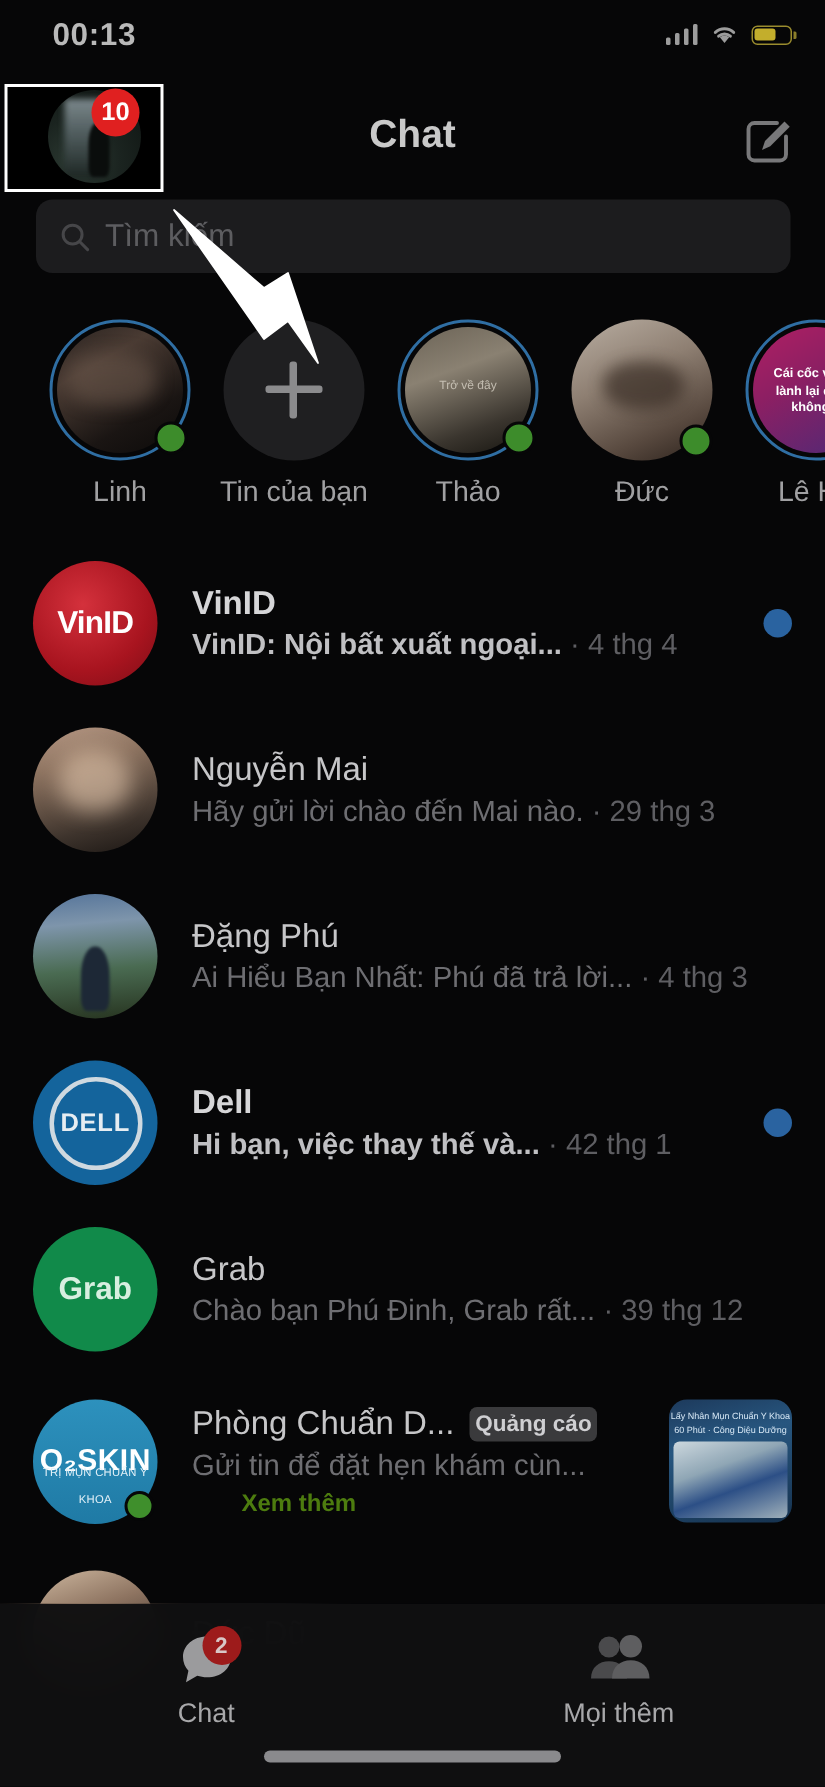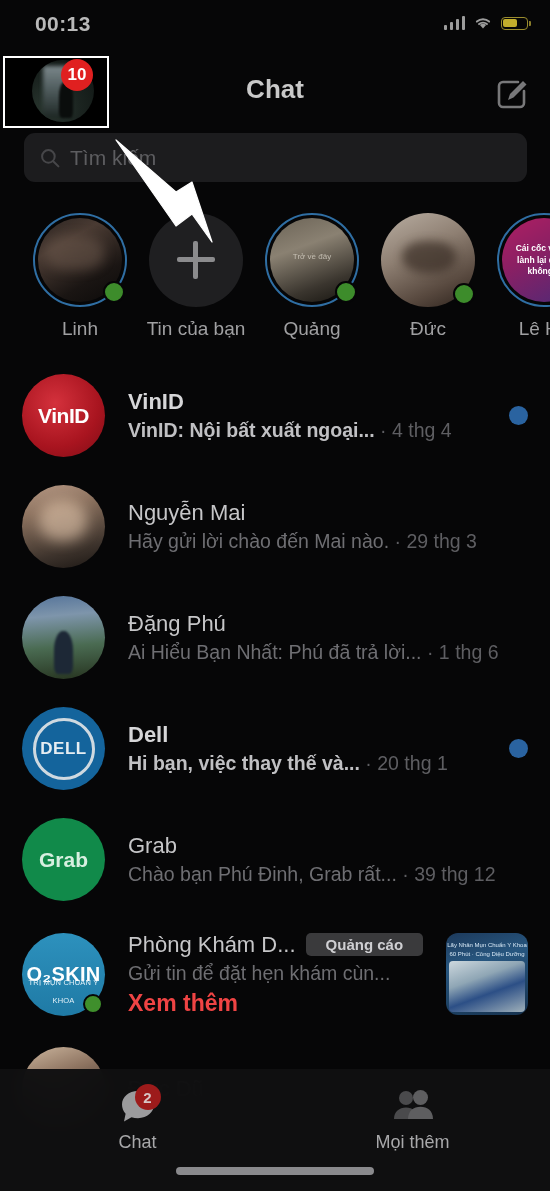--- a/index.html
+++ b/index.html
@@ -194,23 +194,23 @@
   }
   .cprev.unread { font-weight:700; color:#c0c0c3; }
   .cprev .time { color:#5e5e62; font-weight:400; }
   .unread-dot {
     width:19px; height:19px; border-radius:50%;
     background:#2a63a0; flex:none; margin-left:14px;
   }
   .ad-badge {
     font-size:15px; font-weight:700; color:#cfcfd2;
     background:#3a3a3c; border-radius:5px;
-    padding:3px 20px; flex:none;
-  }
-  .xemthem { margin-top:5px; font-size:23px; color:#ef4444; font-weight:700; }
+    padding:3px 4px; flex:none;
+  }
+  .xemthem { margin-top:5px; font-size:16px; color:#4d7c0f; font-weight:700;margin-left:33px; }
   .ad-thumb {
     width:82px; height:82px; border-radius:12px; flex:none; margin-left:14px;
     background:linear-gradient(165deg,#1d3a5c 0%,#27567f 35%,#16324f 100%);
     position:relative; overflow:hidden;
   }
   .ad-thumb .cap {
     position:absolute; left:0; right:0; top:8px;
     font-size:6px; color:#d6e7f5; text-align:center; line-height:1.5;
   }
   .ad-thumb .bedpic {
@@ -353,21 +353,21 @@
         <div class="plus"></div>
       </div>
       <div class="story-name">Tin của bạn</div>
     </div>
 
     <div class="story">
       <div class="story-ring ringed">
         <div class="story-img art-thao"></div>
         <div class="dot-online"></div>
       </div>
-      <div class="story-name">Quảng</div>
+      <div class="story-name">Thảo</div>
     </div>
 
     <div class="story">
       <div class="story-ring" style="padding:0;">
         <div class="story-img art-duc"></div>
         <div class="dot-online"></div>
       </div>
       <div class="story-name">Đức</div>
     </div>
 
@@ -414,38 +414,38 @@
     </div>
 
     <div class="chat-row">
       <div class="cav-outer">
         <div class="cavatar lg-phu"></div>
       </div>
       <div class="ctext">
         <div class="cname">Đặng Phú</div>
         <div class="cprev">
           <span>Ai Hiểu Bạn Nhất: Phú đã trả lời...</span>
-          <span class="time">· 1 thg 6</span>
+          <span class="time">· 4 thg 3</span>
         </div>
       </div>
     </div>
 
     <div class="chat-row">
       <div class="cav-outer">
         <div class="cavatar lg-dell">
           <div class="ring">
             <span class="lbl">DELL</span>
           </div>
         </div>
       </div>
       <div class="ctext">
         <div class="cname unread">Dell</div>
         <div class="cprev unread">
           <span>Hi bạn, việc thay thế và...</span>
-          <span class="time">· 20 thg 1</span>
+          <span class="time">· 42 thg 1</span>
         </div>
       </div>
       <div class="unread-dot"></div>
     </div>
 
     <div class="chat-row">
       <div class="cav-outer">
         <div class="cavatar lg-grab">
           <span class="lbl">Grab</span>
         </div>
@@ -462,21 +462,21 @@
     <div class="chat-row" style="height:118px;">
       <div class="cav-outer">
         <div class="cavatar lg-o2" style="flex-direction:column;">
           <span class="t1">O₂SKIN</span>
           <span class="sub"><span class="t2">TRỊ MỤN CHUẨN Y KHOA</span></span>
         </div>
         <div class="cav-dot"></div>
       </div>
       <div class="ctext">
         <div class="cname">
-          <span>Phòng Khám D...</span>
+          <span>Phòng Chuẩn D...</span>
           <span class="ad-badge">Quảng cáo</span>
         </div>
         <div class="cprev">Gửi tin để đặt hẹn khám cùn...</div>
         <div class="xemthem">Xem thêm</div>
       </div>
       <div class="ad-thumb">
         <div class="cap">Lấy Nhân Mụn Chuẩn Y Khoa 60 Phút · Công Diệu Dưỡng</div>
         <div class="bedpic"></div>
       </div>
     </div>

